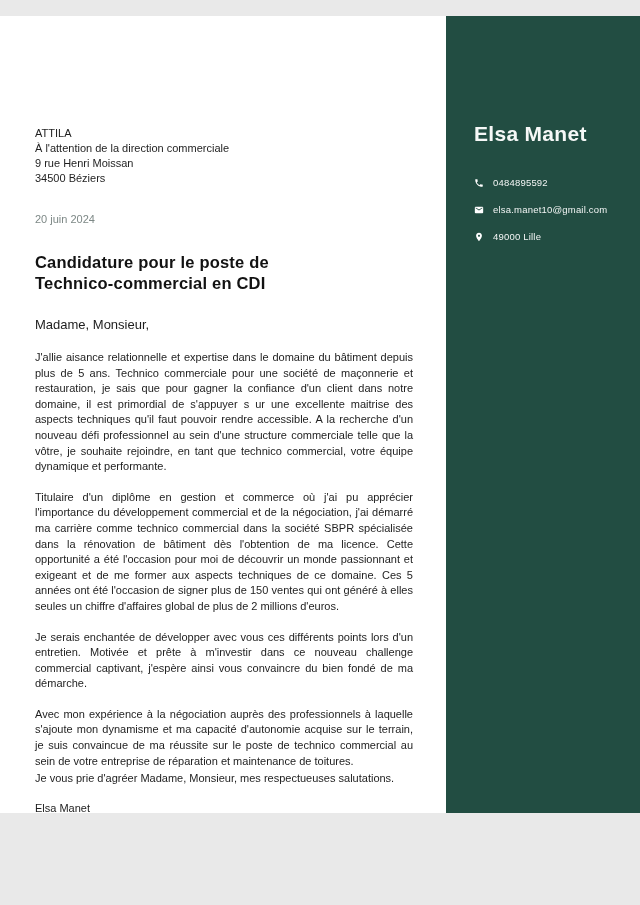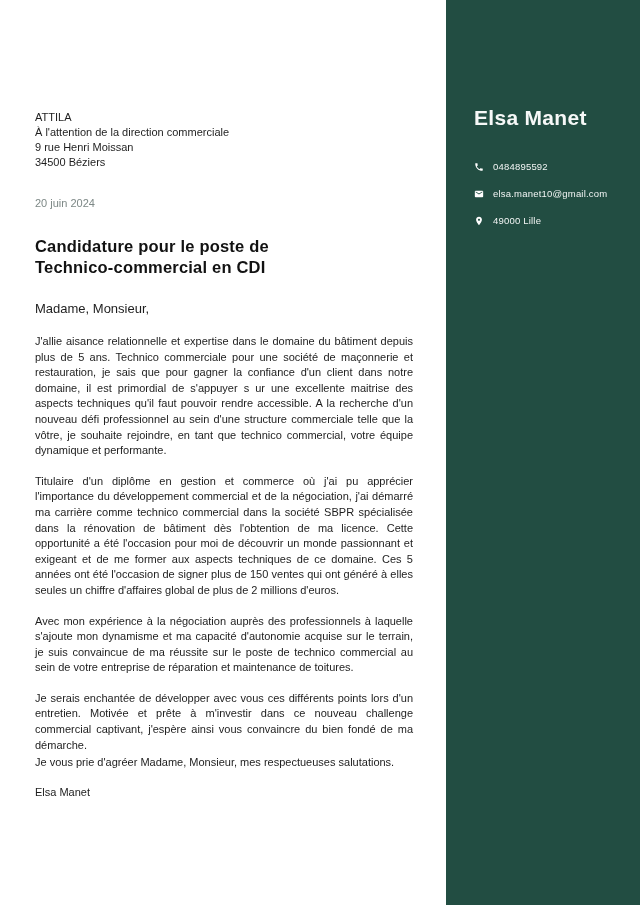--- a/index.html
+++ b/index.html
@@ -1,23 +1,23 @@
 <!DOCTYPE html>
 <html lang="fr"><head>
 <meta charset="utf-8">
 <style>
   * { margin:0; padding:0; box-sizing:border-box; }
   html,body { background:#e9e9e9; }
   .page {
     position:relative;
-    width:640px; height:905px;
+    width:640px; height:797px;
     background:#ffffff;
     font-family:"Liberation Sans", sans-serif;
     overflow:hidden;
-    margin:0 auto;
+    margin:16px auto;
   }
   
   .content {
     position:absolute; left:35px; top:0;
     width:378px;
     color:#1d1d1d;
   }
   .recipient { margin-top:110px; font-size:11px; line-height:15px; color:#1e1e1e; }
   .date      { margin-top:27px; font-size:11px; color:#7d8886; }
   .title     { margin-top:27px; font-size:16.5px; font-weight:bold; color:#121212;
@@ -71,22 +71,22 @@
 
     <div class="title">
       <div>Candidature pour le poste de</div>
       <div>Technico-commercial en CDI</div>
     </div>
 
     <div class="salutation">Madame, Monsieur,</div>
 
     <p class="body first">J'allie aisance relationnelle et expertise dans le domaine du bâtiment depuis plus de 5 ans. Technico commerciale pour une société de maçonnerie et restauration, je sais que pour gagner la confiance d'un client dans notre domaine, il est primordial de s'appuyer s ur une excellente maitrise des aspects techniques qu'il faut pouvoir rendre accessible. A la recherche d'un nouveau défi professionnel au sein d'une structure commerciale telle que la vôtre, je souhaite rejoindre, en tant que technico commercial, votre équipe dynamique et performante.</p>
     <p class="body">Titulaire d'un diplôme en gestion et commerce où j'ai pu apprécier l'importance du développement commercial et de la négociation, j'ai démarré ma carrière comme technico commercial dans la société SBPR spécialisée dans la rénovation de bâtiment dès l'obtention de ma licence. Cette opportunité a été l'occasion pour moi de découvrir un monde passionnant et exigeant et de me former aux aspects techniques de ce domaine. Ces 5 années ont été l'occasion de signer plus de 150 ventes qui ont généré à elles seules un chiffre d'affaires global de plus de 2 millions d'euros.</p>
+    <p class="body">Je serais enchantée de développer avec vous ces différents points lors d'un entretien. Motivée et prête à m'investir dans ce nouveau challenge commercial captivant, j'espère ainsi vous convaincre du bien fondé de ma démarche.</p>
     <p class="body">Avec mon expérience à la négociation auprès des professionnels à laquelle s'ajoute mon dynamisme et ma capacité d'autonomie acquise sur le terrain, je suis convaincue de ma réussite sur le poste de technico commercial au sein de votre entreprise de réparation et maintenance de toitures.</p>
-    <p class="body">Je serais enchantée de développer avec vous ces différents points lors d'un entretien. Motivée et prête à m'investir dans ce nouveau challenge commercial captivant, j'espère ainsi vous convaincre du bien fondé de ma démarche.</p>
     <p class="body closing">Je vous prie d'agréer Madame, Monsieur, mes respectueuses salutations.</p>
 
     <div class="signature">Elsa Manet</div>
   </div>
 
   <aside class="sidebar" style="background: rgb(34, 77, 66);">
     <div class="sidebar-name">Elsa Manet</div>
 
     <div class="contacts">
 

